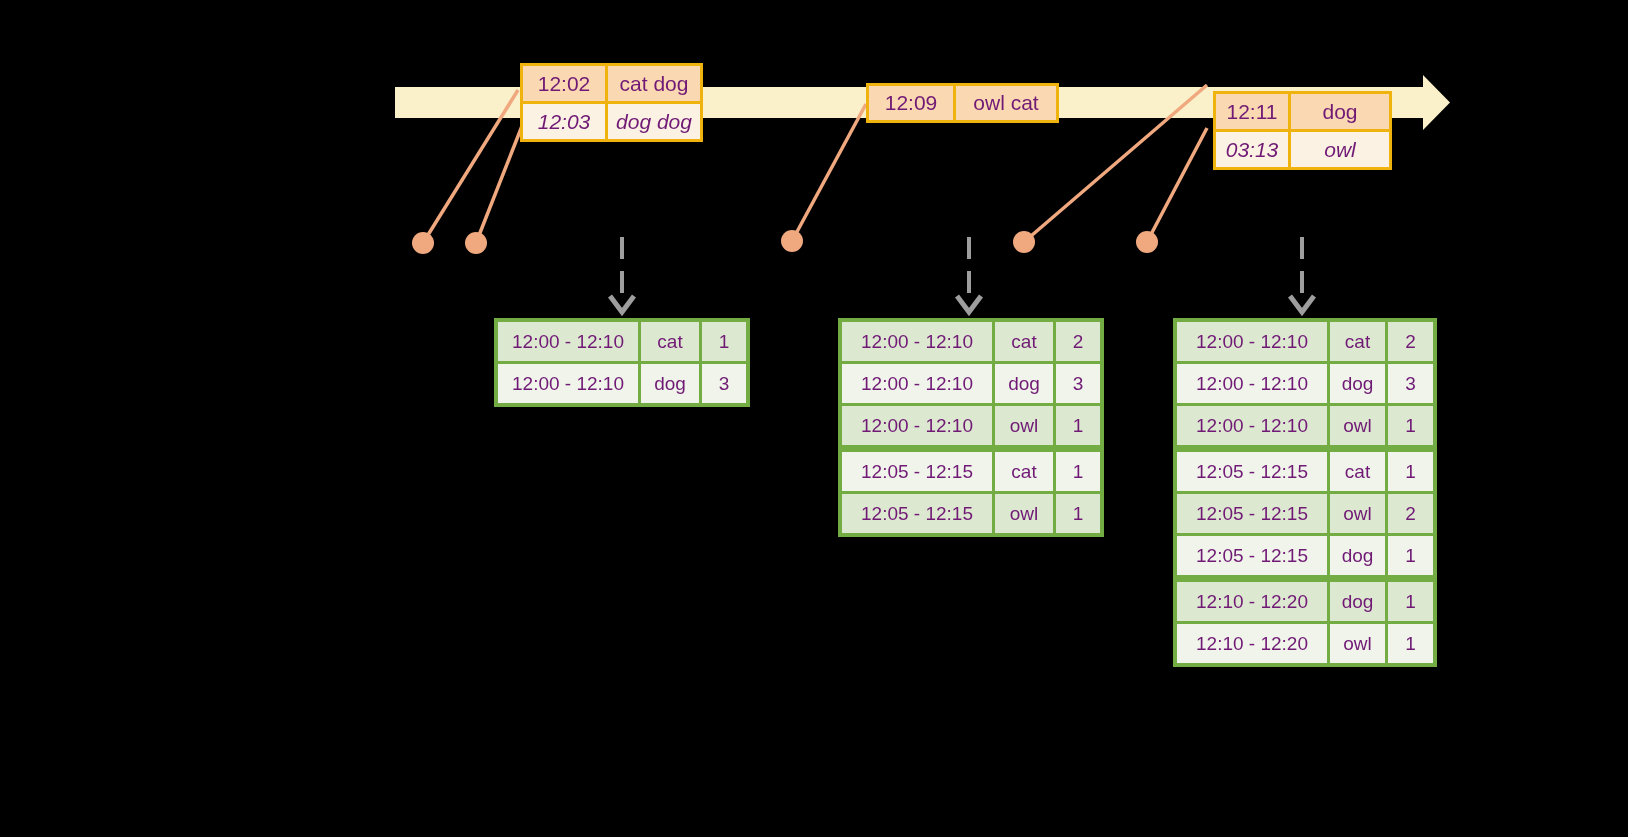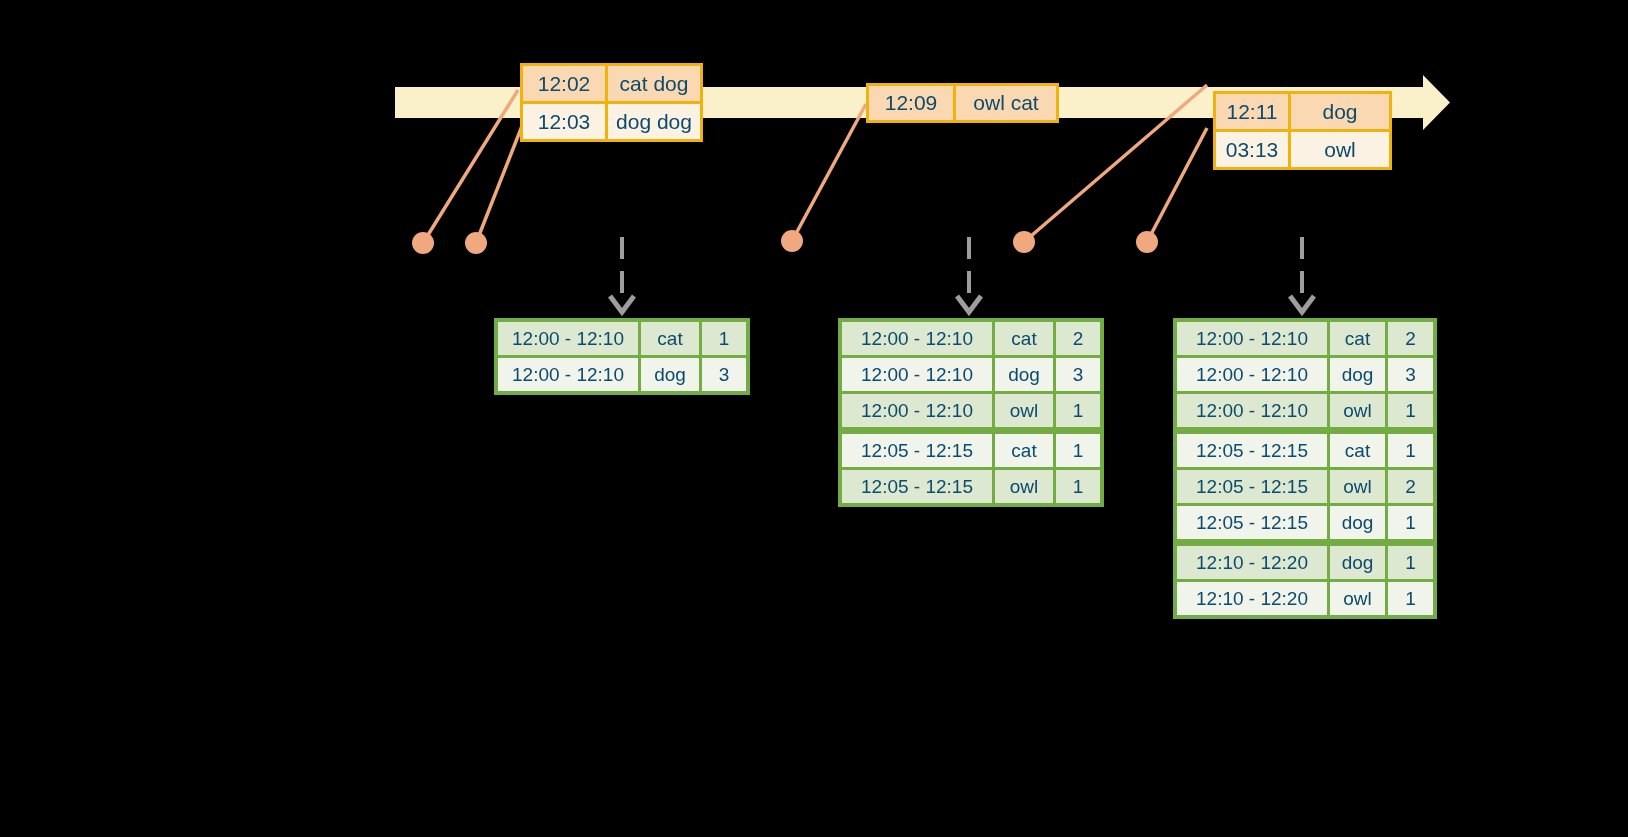--- a/index.html
+++ b/index.html
@@ -3,21 +3,21 @@
 <meta charset="utf-8">
 <style>
   html, body { margin: 0; padding: 0; background: #000; }
   .canvas {
     position: relative;
     width: 1628px;
     height: 837px;
     background: #000000;
     overflow: hidden;
     font-family: "Liberation Sans", sans-serif;
-    color: #0c4a6e;
+    color: #701a75;
   }
   .layer-svg {
     position: absolute;
     left: 0; top: 0;
     z-index: 1;
   }
   
   .mtable {
     position: absolute;
     z-index: 2;
@@ -32,38 +32,38 @@
     justify-content: center;
   }
   .tcell + .tcell { margin-left: 3px; }
 
   
   .event-table {
     background: #f0b30e;
     padding: 3px;
   }
   .event-table .tcell { height: 35px; font-size: 21px; background: #fad8b2; }
-  .event-table .trow.alt .tcell { background: #fbf2e3; }
+  .event-table .trow.alt .tcell { background: #fbf2e3; font-style: italic; }
   #event-t1 { left: 520px; top: 63px; }
   #event-t1 .c0 { width: 82px; }
   #event-t1 .c1 { width: 92px; }
   #event-t2 { left: 866px; top: 83px; }
   #event-t2 .tcell { height: 34px; }
   #event-t2 .c0 { width: 84px; }
   #event-t2 .c1 { width: 100px; }
   #event-t3 { left: 1213px; top: 63px; margin-top: 28px; }
   #event-t3 .c0 { width: 72px; }
   #event-t3 .c1 { width: 98px; }
 
   
   .result-table {
     background: #74ac44;
     padding: 4px;
   }
-  .result-table .tcell { height: 33px; font-size: 19px; background: #dde8d1; }
+  .result-table .tcell { height: 39px; font-size: 19px; background: #dde8d1; }
   .result-table .trow.alt .tcell { background: #f0f4eb; }
   #result-t1 { left: 494px; top: 318px; }
   #result-t1 .c0 { width: 140px; }
   #result-t1 .c1 { width: 58px; }
   #result-t1 .c2 { width: 44px; }
   #result-t2 { left: 838px; top: 318px; }
   #result-t2 .c0 { width: 150px; }
   #result-t2 .c1 { width: 58px; }
   #result-t2 .c2 { width: 44px; }
   #result-t3 { left: 1173px; top: 318px; }

